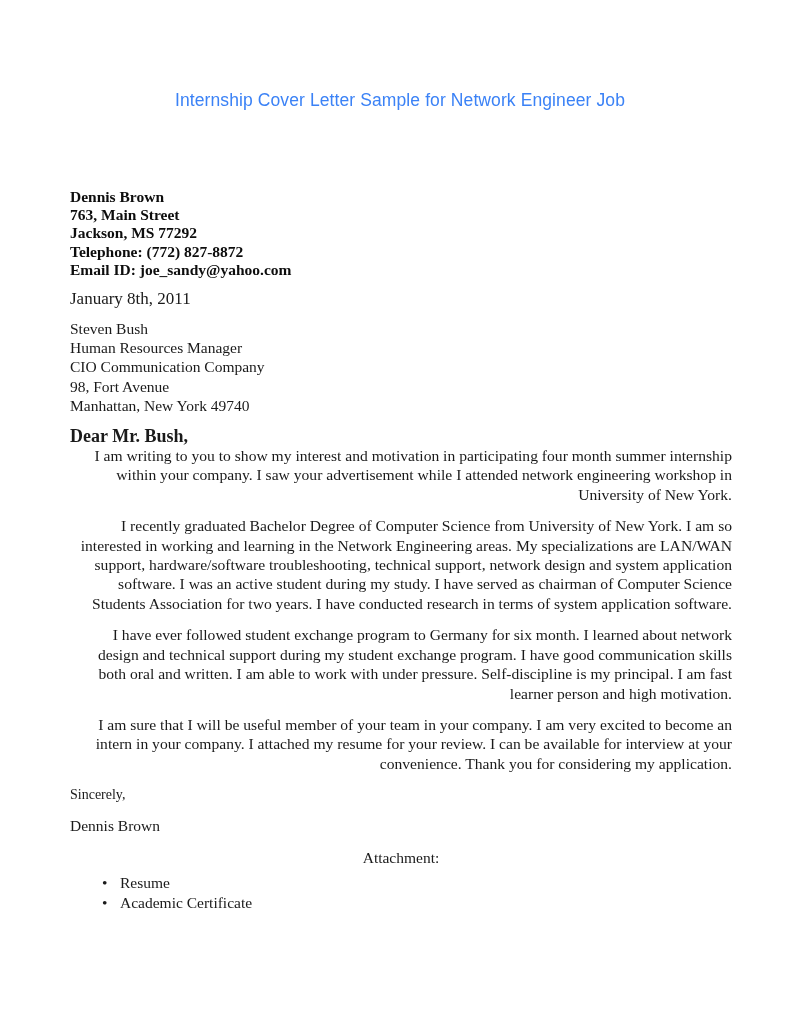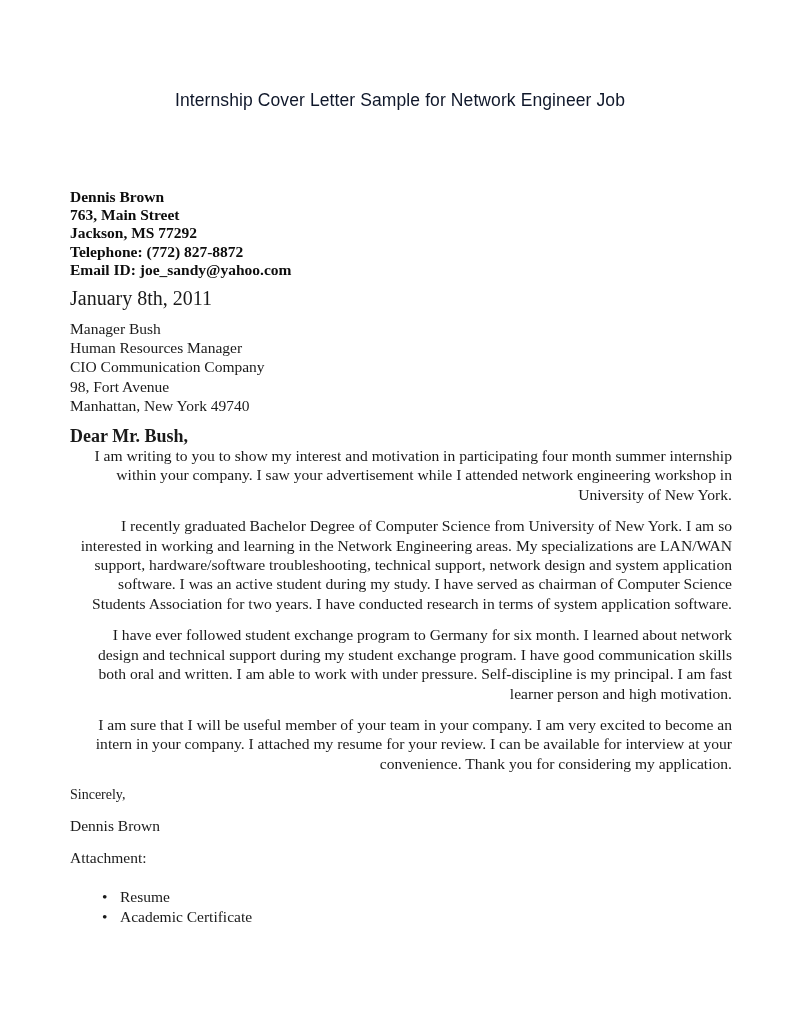--- a/index.html
+++ b/index.html
@@ -27,21 +27,21 @@
   .doc-title {
     position: absolute;
     left: 0;
     top: 90px;
     width: 800px;
     text-align: center;
     font-family: "Liberation Sans", sans-serif;
     font-size: 17.5px;
     font-weight: 400;
     letter-spacing: 0.1px;
-    color: #0f172a;
+    color: #3b82f6;
   }
 
   .content {
     position: absolute;
     left: 70px;
     top: 188px;
     width: 662px;
   }
 
   .sender-block {
@@ -50,21 +50,21 @@
     font-size: 15.5px;
     line-height: 18.2px;
     color: #0d0d0d;
     margin-bottom: 10px;
   }
   .sender-line {
     white-space: pre;
   }
 
   .date-line {
-    font-size: 20px;
+    font-size: 17px;
     line-height: 19px;
     margin-bottom: 11px;
   }
 
   .recipient-block {
     font-size: 15.5px;
     line-height: 19.2px;
     margin-bottom: 12px;
   }
   .recipient-line {
@@ -92,21 +92,22 @@
 
   .signature {
     font-size: 15.5px;
     line-height: 19px;
     margin-bottom: 13px;
   }
 
   .attachment-label {
     font-size: 15.5px;
     line-height: 19px;
-    margin-bottom: 20px;
+    margin-bottom: 6px;
+    text-align: center;
   }
 
   .attachment-list {
     margin: 0;
     padding: 0;
     list-style: none;
   }
   .attachment-item {
     position: relative;
     font-size: 15.5px;
@@ -134,21 +135,21 @@
       <div class="sender-line">Dennis Brown</div>
       <div class="sender-line">763, Main Street</div>
       <div class="sender-line">Jackson, MS 77292</div>
       <div class="sender-line">Telephone: (772) 827-8872</div>
       <div class="sender-line">Email ID: joe_sandy@yahoo.com</div>
     </div>
 
     <div class="date-line">January 8th, 2011</div>
 
     <div class="recipient-block">
-      <div class="recipient-line">Manager Bush</div>
+      <div class="recipient-line">Steven Bush</div>
       <div class="recipient-line">Human Resources Manager</div>
       <div class="recipient-line">CIO Communication Company</div>
       <div class="recipient-line">98, Fort Avenue</div>
       <div class="recipient-line">Manhattan, New York 49740</div>
     </div>
 
     <div class="salutation">Dear Mr. Bush,</div>
 
     <p class="body-para">I am writing to you to show my interest and motivation in participating four month summer internship within your company. I saw your advertisement while I attended network engineering workshop in University of New York.</p>
     <p class="body-para">I recently graduated Bachelor Degree of Computer Science from University of New York. I am so interested in working and learning in the Network Engineering areas. My specializations are LAN/WAN support, hardware/software troubleshooting, technical support, network design and system application software. I was an active student during my study. I have served as chairman of Computer Science Students Association for two years. I have conducted research in terms of system application software.</p>

